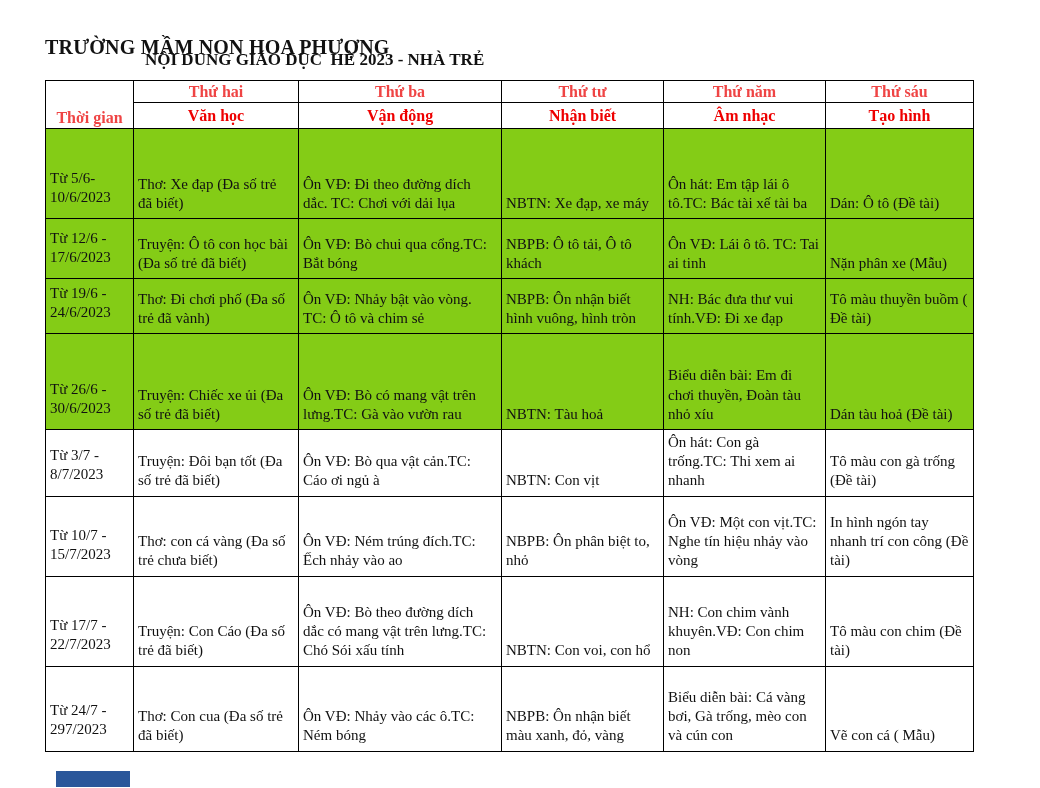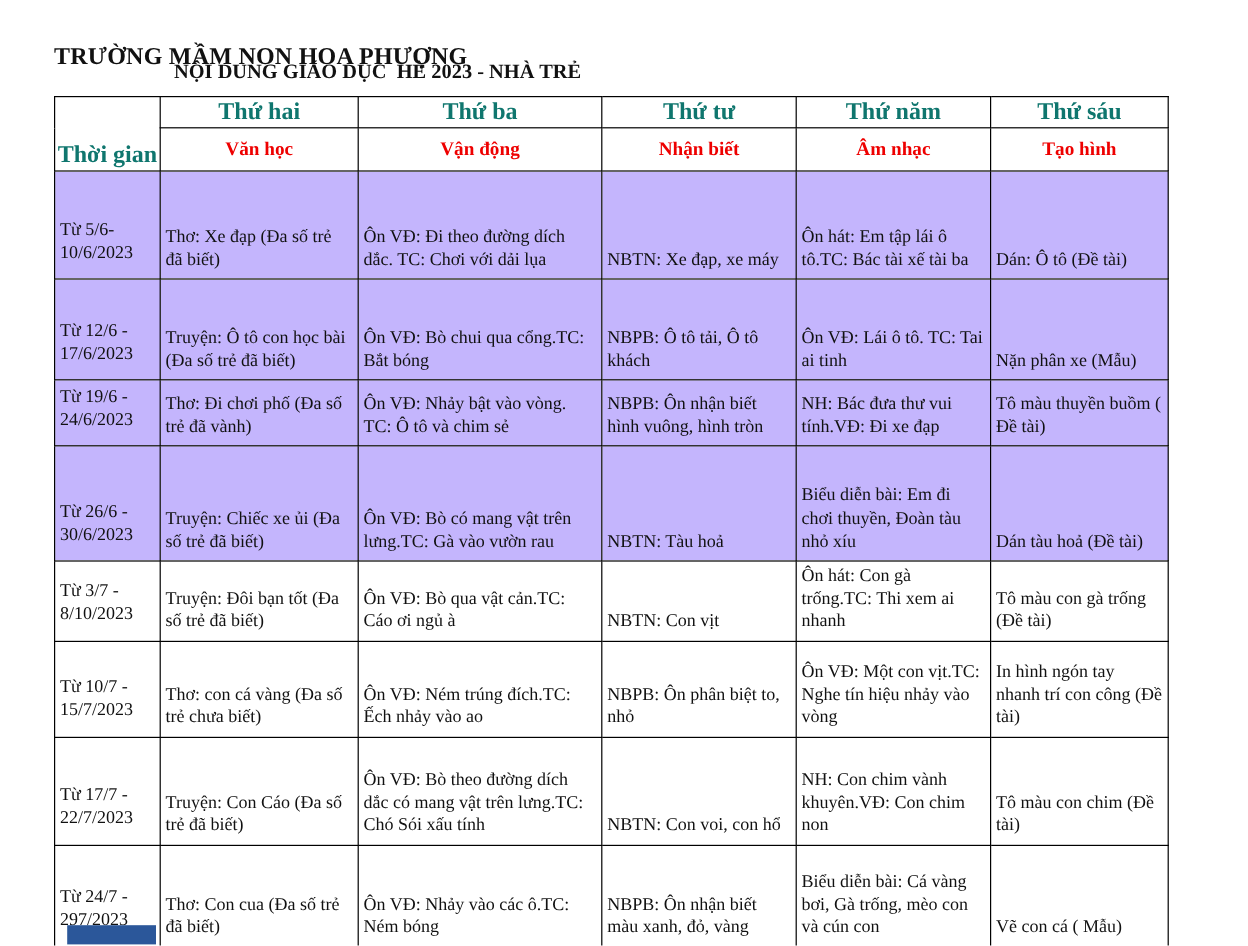--- a/index.html
+++ b/index.html
@@ -25,31 +25,31 @@
   }
   table.schedule {
     position: absolute; left: 45px; top: 80px; width: 928px;
     border-collapse: collapse; table-layout: fixed;
   }
   .schedule th, .schedule td {
     border: 1px solid #000000;
     overflow: hidden;
   }
   .schedule thead th { padding: 1px 2px; text-align: center; }
-  .day-row th { height: 22px; font-size: 20px; font-weight: bold; color: #0f766e; }
-  .subject-row th { height: 36px; font-size: 16px; font-weight: bold; color: #ee0000; }
+  .day-row th { height: 22px; font-size: 16px; font-weight: bold; color: #ef4444; }
+  .subject-row th { height: 26px; font-size: 16px; font-weight: bold; color: #ee0000; }
   .time-th { font-size: 16px; font-weight: bold; vertical-align: bottom; padding-bottom: 5px; }
   .schedule td {
     font-size: 15px; line-height: 1.28;
     vertical-align: bottom;
     padding: 3px 4px 5px 4px;
     word-wrap: break-word;
   }
   .schedule td.time-cell { padding-bottom: 11px; padding-right: 2px; }
-  tr.shaded td { background: #c4b5fd; }
+  tr.shaded td { background: #84cc16; }
   .blue-bar {
     position: absolute; left: 56px; top: 771px;
     width: 74px; height: 16px;
     background: #2b579a;
   }
 </style>
 </head>
 <body>
 
 <div class="canvas">
@@ -85,21 +85,21 @@
     </thead>
     <tbody>
       <tr class="shaded" style="height:90px">
         <td class="time-cell">Từ 5/6-10/6/2023</td>
         <td>Thơ: Xe đạp (Đa số trẻ đã biết)</td>
         <td>Ôn VĐ: Đi theo đường dích dắc. TC: Chơi với dải lụa</td>
         <td>NBTN: Xe đạp, xe máy</td>
         <td>Ôn hát: Em tập lái ô tô.TC: Bác tài xế tài ba</td>
         <td>Dán: Ô tô (Đề tài)</td>
       </tr>
-      <tr class="shaded" style="height:84px">
+      <tr class="shaded" style="height:60px">
         <td class="time-cell">Từ 12/6 - 17/6/2023</td>
         <td>Truyện: Ô tô con học bài (Đa số trẻ đã biết)</td>
         <td>Ôn VĐ: Bò chui qua cổng.TC: Bắt bóng</td>
         <td>NBPB: Ô tô tải, Ô tô khách</td>
         <td>Ôn VĐ: Lái ô tô. TC: Tai ai tinh</td>
         <td>Nặn phân xe (Mẫu)</td>
       </tr>
       <tr class="shaded" style="height:55px">
         <td class="time-cell">Từ 19/6 - 24/6/2023</td>
         <td>Thơ: Đi chơi phố (Đa số trẻ đã vành)</td>
@@ -110,21 +110,21 @@
       </tr>
       <tr class="shaded" style="height:96px">
         <td class="time-cell">Từ 26/6 - 30/6/2023</td>
         <td>Truyện: Chiếc xe ủi (Đa số trẻ đã biết)</td>
         <td>Ôn VĐ: Bò có mang vật trên lưng.TC: Gà vào vườn rau</td>
         <td>NBTN: Tàu hoả</td>
         <td>Biểu diễn bài: Em đi chơi thuyền, Đoàn tàu nhỏ xíu</td>
         <td>Dán tàu hoả (Đề tài)</td>
       </tr>
       <tr style="height:60px">
-        <td class="time-cell">Từ 3/7 - 8/10/2023</td>
+        <td class="time-cell">Từ 3/7 - 8/7/2023</td>
         <td>Truyện: Đôi bạn tốt (Đa số trẻ đã biết)</td>
         <td>Ôn VĐ: Bò qua vật cản.TC: Cáo ơi ngủ à</td>
         <td>NBTN: Con vịt</td>
         <td>Ôn hát: Con gà trống.TC: Thi xem ai nhanh</td>
         <td>Tô màu con gà trống (Đề tài)</td>
       </tr>
       <tr style="height:80px">
         <td class="time-cell">Từ 10/7 - 15/7/2023</td>
         <td>Thơ: con cá vàng (Đa số trẻ chưa biết)</td>
         <td>Ôn VĐ: Ném trúng đích.TC: Ếch nhảy vào ao</td>

